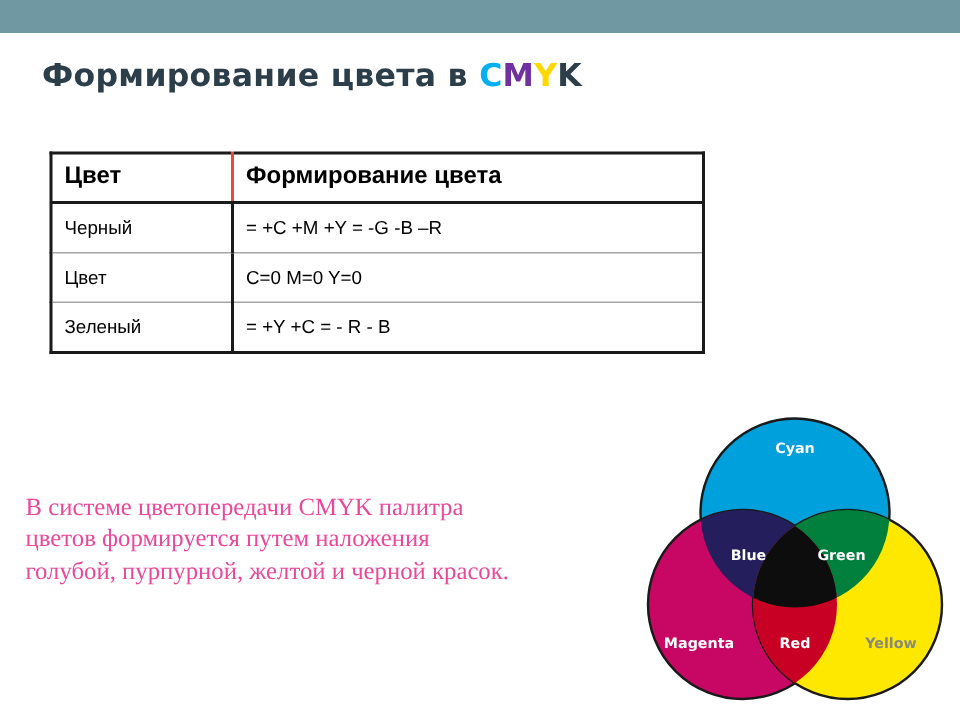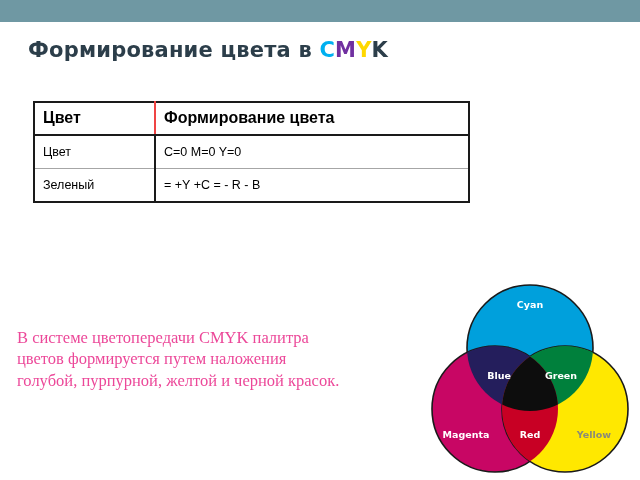--- a/index.html
+++ b/index.html
@@ -82,21 +82,21 @@
     font-size: 16.5px;
     line-height: 1.30;
     color: #ec4899;
     font-family: Liberation Serif, serif;
   }
 
   
   .venn-wrap {
     position: absolute;
     left: 427px;
-    top: 280px;
+    top: 274px;
     width: 206px;
     height: 197px;
   }
   .venn-wrap svg { display: block; }
   .venn-label {
     font-family: "DejaVu Sans", sans-serif;
     font-weight: bold;
     font-size: 9.5px;
   }
 </style>
@@ -110,20 +110,24 @@
 </div>
 
 <table class="color-table">
   <thead>
     <tr>
       <th class="col-name">Цвет</th>
       <th>Формирование цвета</th>
     </tr>
   </thead>
   <tbody>
+    <tr>
+      <td class="col-name">Черный</td>
+      <td>= +C +M +Y = -G -B –R</td>
+    </tr>
     <tr>
       <td class="col-name">Цвет</td>
       <td>C=0   M=0   Y=0</td>
     </tr>
     <tr>
       <td class="col-name">Зеленый</td>
       <td>= +Y +C = - R - B</td>
     </tr>
   </tbody>
 </table>

